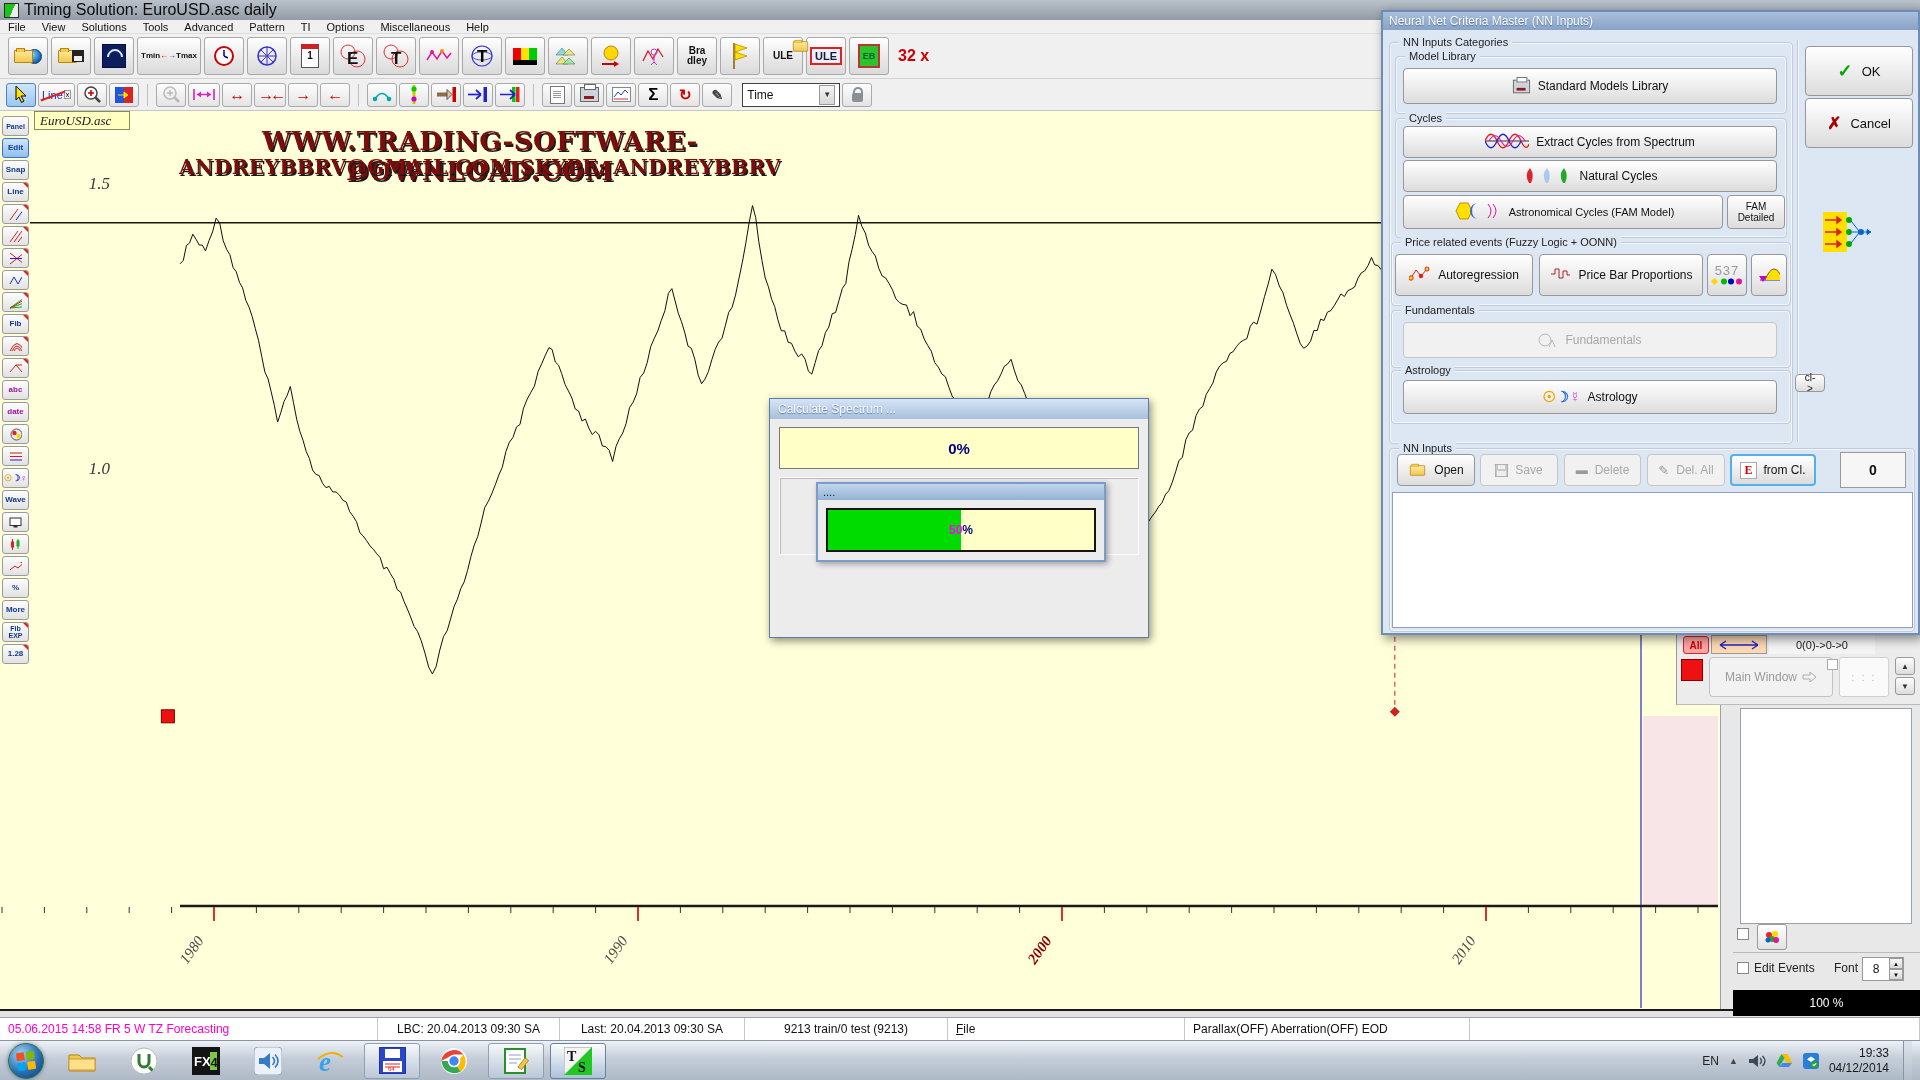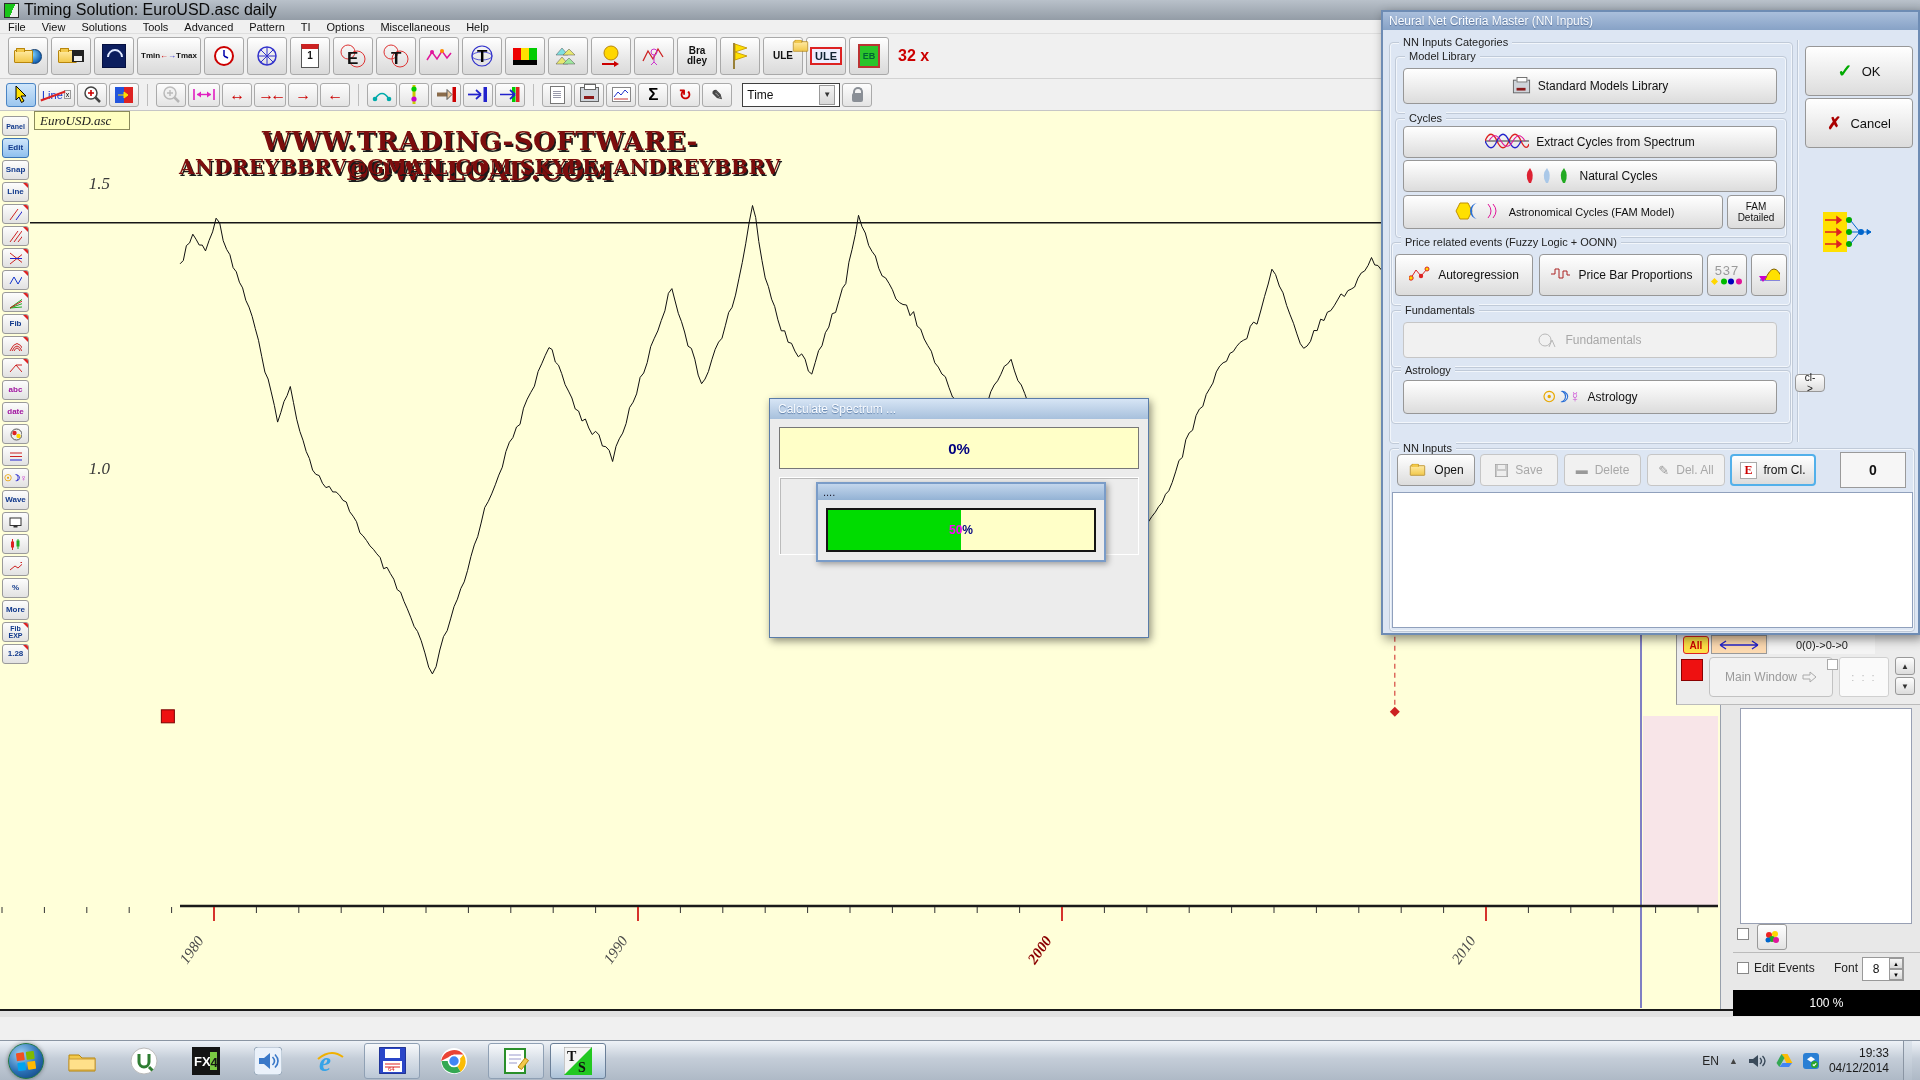--- a/index.html
+++ b/index.html
@@ -137,21 +137,21 @@
   .nn-list{position:absolute;background:#fff;border:1px solid #90a0bc;box-sizing:border-box;}
   .vdiv{position:absolute;width:1px;background:#c0cad8;box-shadow:1px 0 0 #f2f6fb;}
   .astro-syms b{font-size:15px;font-weight:bold;}
   .d537{display:flex;flex-direction:column;align-items:center;line-height:1;}
   .d537 .digits{color:#9a9a9a;font-size:13px;letter-spacing:1px;}
 
   
   #mod-strip{left:1676px;top:633px;width:244px;height:72px;background:#ececec;border-left:1px solid #999;
     border-bottom:1px solid #bbb;z-index:3;box-sizing:border-box;}
   .mini{position:absolute;box-sizing:border-box;font-size:11px;}
-  #all-btn{left:6px;top:3px;width:26px;height:18px;background:#fde047;border:1px solid #d22;border-radius:3px;
+  #all-btn{left:6px;top:3px;width:26px;height:18px;background:#fca5a5;border:1px solid #d22;border-radius:3px;
     color:#c00;font-size:10px;font-weight:bold;display:flex;align-items:center;justify-content:center;}
   #arrow-box{left:34px;top:2px;width:56px;height:19px;background:#fcd9b0;border:1px solid #999;
     display:flex;align-items:center;justify-content:center;}
   #route-box{left:92px;top:2px;width:106px;height:19px;background:#f4f4f4;display:flex;align-items:center;
     justify-content:center;color:#222;}
   #red-sq{left:4px;top:26px;width:22px;height:22px;background:#ee1111;border:1px solid #8a0000;}
   #mainwin-btn{left:32px;top:24px;width:124px;height:40px;background:#f2f2f2;border:1px solid #c2c2c2;border-radius:4px;
     color:#9a9a9a;display:flex;align-items:center;justify-content:center;gap:5px;font-size:12px;}
   #mainwin-chk{left:150px;top:26px;width:11px;height:11px;background:#fff;border:1px solid #aaa;}
   #dots-box{left:162px;top:24px;width:50px;height:40px;background:#fafafa;border:1px solid #d0d0d0;border-radius:3px;
@@ -858,20 +858,29 @@
   <div id="font-label" class="abs">Font</div>
   <div id="font-spin" class="abs">
     <span id="font-val">8</span>
     <span id="font-arrows">
         <div>▲</div>
         <div>▼</div>
       </span>
   </div>
   <div id="zoom-bar" class="abs">100 %</div>
 
+  <div id="status-bar" class="abs">
+      <div class="status-sec" style="width: 378px; color: rgb(255, 0, 204);">05.06.2015  14:58 FR  5 W TZ Forecasting</div>
+      <div class="status-sec" style="width: 182px; justify-content: center;">LBC: 20.04.2013  09:30 SA</div>
+      <div class="status-sec" style="width: 185px; justify-content: center;">Last: 20.04.2013  09:30 SA</div>
+      <div class="status-sec" style="width: 203px; justify-content: center;">9213 train/0 test (9213)</div>
+      <div class="status-sec" style="width: 237px;"><u>F</u>ile</div>
+      <div class="status-sec" style="width: 285px;">Parallax(OFF) Aberration(OFF) EOD</div>
+      <div class="status-sec" style="width: 450px;"></div>
+    </div>
 
   <div id="taskbar" class="abs">
     <div id="start-orb">
       <svg width="20" height="20">
           <g transform="rotate(-8 10 10)">
             <rect x="1" y="1" width="8" height="8" rx="1" fill="#f25022"></rect>
             <rect x="11" y="1" width="8" height="8" rx="1" fill="#7fba00"></rect>
             <rect x="1" y="11" width="8" height="8" rx="1" fill="#00a4ef"></rect>
             <rect x="11" y="11" width="8" height="8" rx="1" fill="#ffb900"></rect>
           </g>

